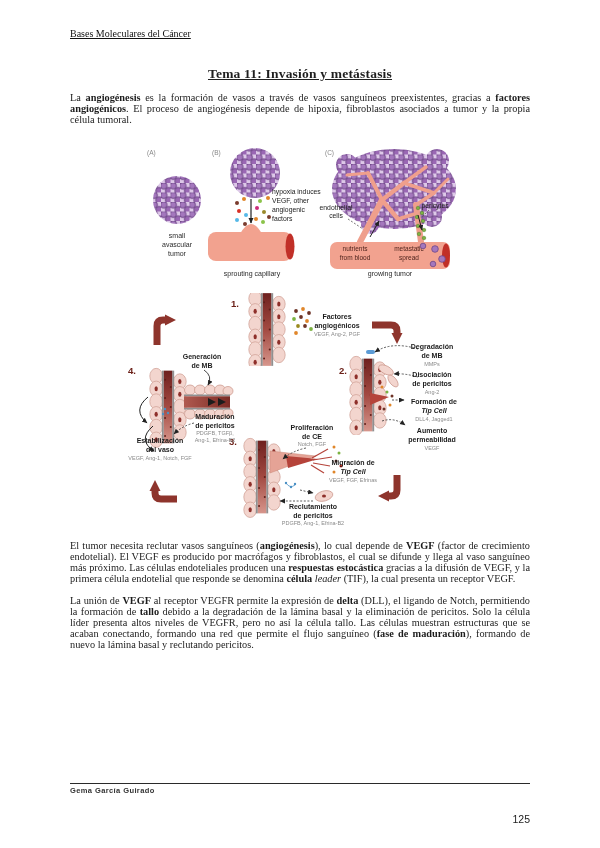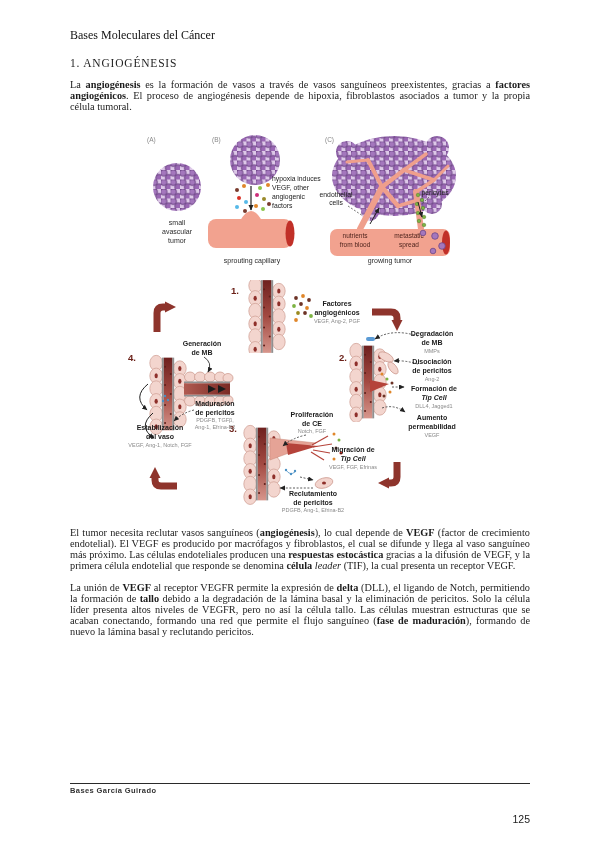--- a/index.html
+++ b/index.html
@@ -1,21 +1,21 @@
 <!DOCTYPE html>
 <html><head>
 <meta charset="utf-8">
 <style>
   html,body{margin:0;padding:0;background:#9a9a9a;}
   .page{
     width:600px;height:848px;margin:0 auto;background:#ffffff;
     box-sizing:border-box;padding:28px 70px 0 70px;position:relative;
     font-family:"Liberation Serif", serif;color:#1f1f1f;overflow:hidden;
   }
-  .running-header{font-size:12px;color:#111;}
+  .running-header{font-size:10px;color:#111;text-decoration:underline;}
   h1.doc-title{
     margin:27px 0 0 0;text-align:center;font-size:13.5px;font-weight:bold;
     text-decoration:underline;letter-spacing:.2px;
   }
   h2.section-heading{
     margin:14px 0 0 0;font-size:11.5px;font-weight:normal;letter-spacing:.8px;color:#222;
   }
   p.body-par{
     margin:10px 0 0 0;font-size:10.3px;line-height:11px;text-align:justify;color:#1c1c1c;
   }
@@ -36,22 +36,22 @@
   .footer-author{font-size:7.5px;font-weight:bold;letter-spacing:.4px;color:#333;margin-top:2px;}
   .page-number{position:absolute;right:70px;top:813px;font-family:"Liberation Sans", sans-serif;font-size:10.5px;color:#222;}
 </style>
 </head>
 <body>
 
 <div class="page">
 
   <div class="running-header">Bases Moleculares del Cáncer</div>
 
-
-  <h2 class="section-heading">1. ANGIOGÉNESIS</h2>
+  <h1 class="doc-title">Tema 11: Invasión y metástasis</h1>
+
 
   <p class="body-par"><span>La </span><span style="font-weight: bold;">angiogénesis</span><span> es la formación de vasos a través de vasos sanguíneos preexistentes, gracias a </span><span style="font-weight: bold;">factores angiogénicos</span><span>. El proceso de angiogénesis depende de hipoxia, fibroblastos asociados a tumor y la propia célula tumoral.</span></p>
 
   <div class="fig1-wrap">
   <svg width="320" height="142" viewBox="0 0 320 142">
     <defs>
       <pattern id="tumorDots" patternUnits="userSpaceOnUse" width="9.5" height="9.5">
         <rect width="9.5" height="9.5" fill="#ddc8e8"></rect>
         <circle cx="2.8" cy="2.8" r="3.1" fill="#a477bd" stroke="#6e4687" stroke-width="1"></circle>
         <circle cx="7.6" cy="7.6" r="3.1" fill="#9a67b4" stroke="#6e4687" stroke-width="1"></circle>
@@ -364,17 +364,17 @@
       <text x="40" y="159" text-anchor="middle" class="blab">del vaso</text>
       <text x="40" y="167" text-anchor="middle" class="slab">VEGF, Ang-1, Notch, FGF</text>
     </g>
   </svg>
   </div>
 
   <p class="body-par" style="margin-top:12px"><span>El tumor necesita reclutar vasos sanguíneos (</span><span style="font-weight: bold;">angiogénesis</span><span>), lo cual depende de </span><span style="font-weight: bold;">VEGF</span><span> (factor de crecimiento endotelial). El VEGF es producido por macrófagos y fibroblastos, el cual se difunde y llega al vaso sanguíneo más próximo. Las células endoteliales producen una </span><span style="font-weight: bold;">respuestas estocástica</span><span> gracias a la difusión de VEGF, y la primera célula endotelial que responde se denomina </span><span style="font-weight: bold;">célula</span><span> </span><span style="font-style: italic;">leader</span><span> (TIF), la cual presenta un receptor VEGF.</span></p>
   <p class="body-par" style="margin-top:11px"><span>La unión de </span><span style="font-weight: bold;">VEGF</span><span> al receptor VEGFR permite la expresión de </span><span style="font-weight: bold;">delta</span><span> (DLL), el ligando de Notch, permitiendo la formación de </span><span style="font-weight: bold;">tallo</span><span> debido a la degradación de la lámina basal y la eliminación de pericitos. Solo la célula líder presenta altos niveles de VEGFR, pero no así la célula tallo. Las células muestran estructuras que se acaban conectando, formando una red que permite el flujo sanguíneo (</span><span style="font-weight: bold;">fase de maduración</span><span>), formando de nuevo la lámina basal y reclutando pericitos.</span></p>
 
   <div class="footer-rule">
-    <div class="footer-author">Bases García Guirado</div>
+    <div class="footer-author">Gema García Guirado</div>
   </div>
   <div class="page-number">125</div>
 
 </div>
 
 </body></html>

